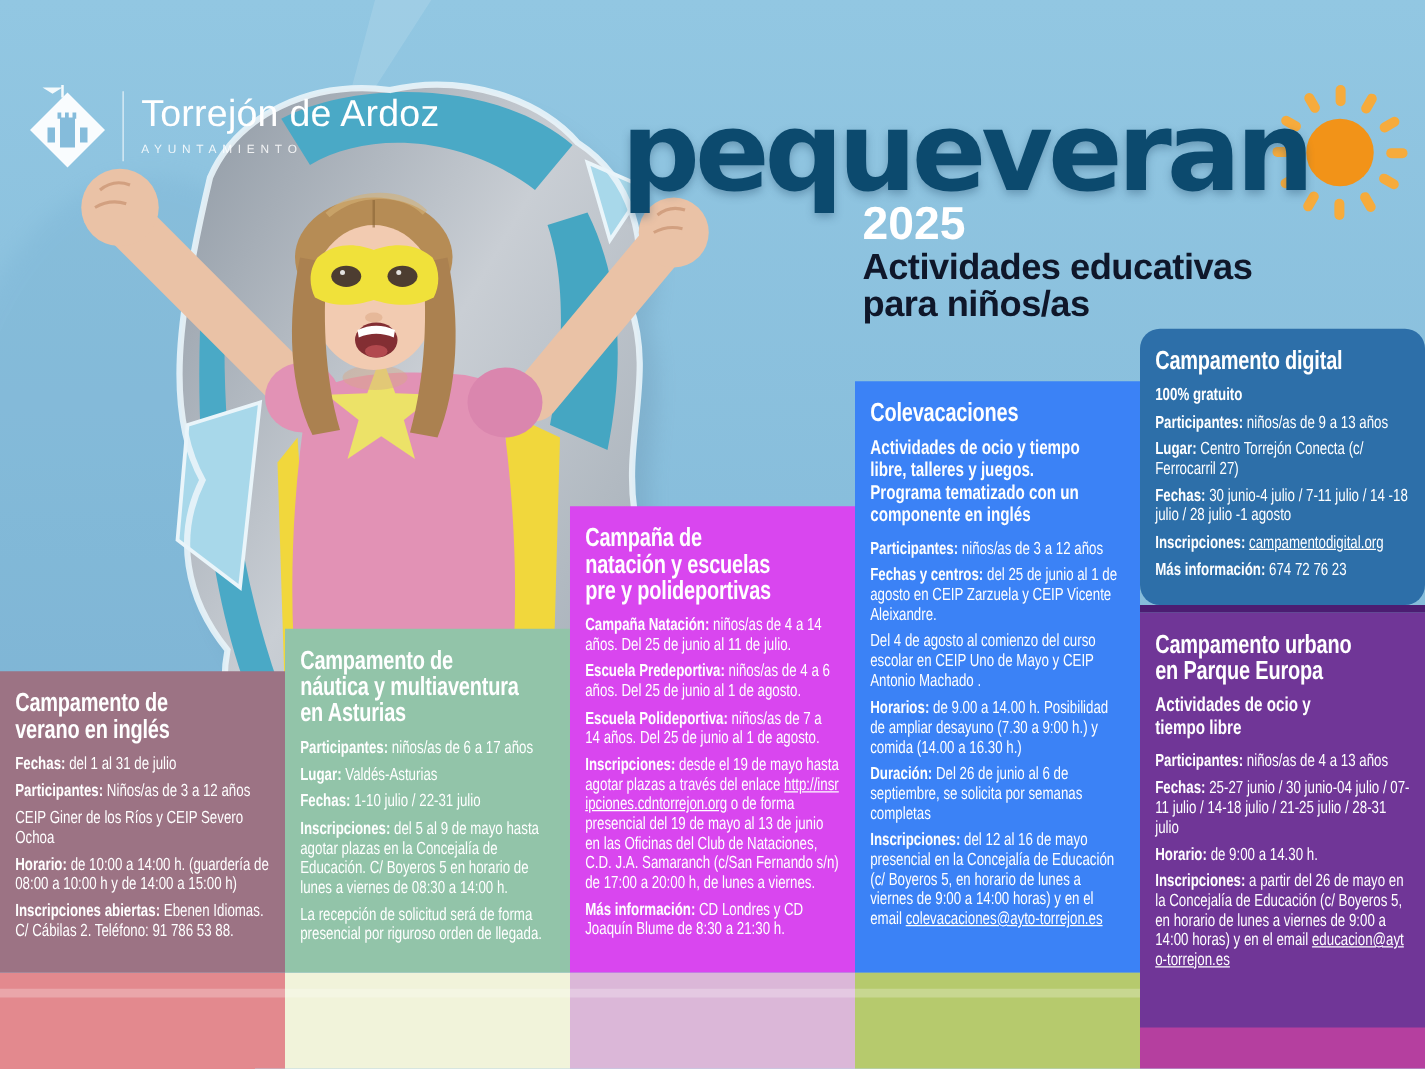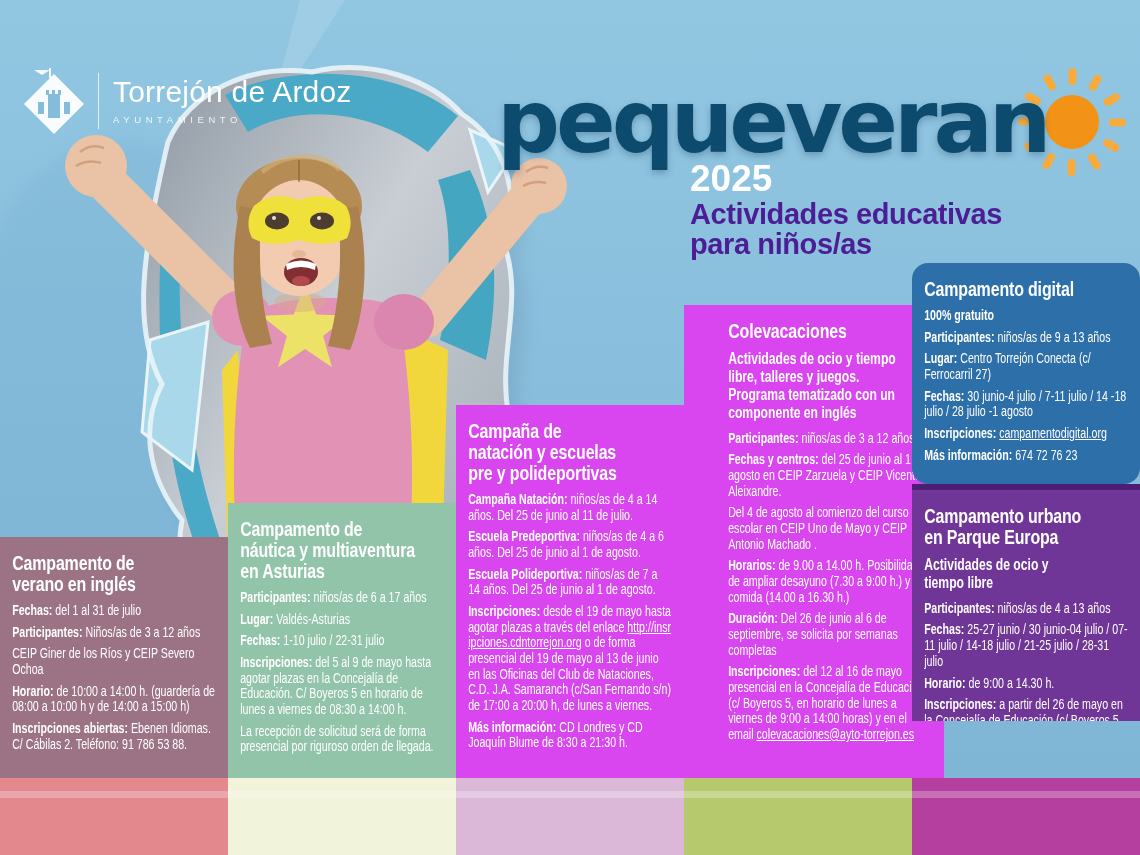--- a/index.html
+++ b/index.html
@@ -29,21 +29,21 @@
   .panel h2{margin:0 0 9px 0;font-size:21px;line-height:1.0;letter-spacing:-.2px;white-space:pre-line;}
   .panel .subtitle{font-weight:bold;font-size:16px;line-height:1.12;margin:0 0 9px 0;white-space:pre-line;}
   .panel p{margin:0 0 6px 0;font-size:14px;line-height:1.12;letter-spacing:0;}
   .panel p b{font-weight:bold;}
   .panel .lnk{text-decoration:underline;word-break:break-all;}
   #panel-0{left:0;   top:537px;height:241px;}
   #panel-1{left:228px;top:503px;height:275px;}
   #panel-2{left:456px;top:405px;height:373px;}
   #panel-3{left:684px;top:305px;height:473px;}
   #panel-4{left:912px;top:263px;height:221px;}
-  #panel-5{left:912px;top:490px;height:231px;}
+  #panel-5{left:912px;top:490px;height:332px;}
   .divider-band{position:absolute;left:912px;top:484px;width:228px;height:6px;z-index:3;}
   
   .strip{position:absolute;top:778px;height:77px;width:228px;z-index:1;}
   #strip-0{left:0;}#strip-1{left:228px;}#strip-2{left:456px;}#strip-3{left:684px;}#strip-4{left:912px;}
   .strip-highlight{position:absolute;left:0;top:791px;width:1140px;height:7px;z-index:2;background:rgba(255,255,255,.25);}
 </style>
 </head>
 <body>
 
 <div class="poster">
@@ -151,21 +151,21 @@
         <rect x="56.5" y="6" width="8" height="17" rx="4" fill="#f6ab3c" transform="rotate(180 60 60)"></rect>
         <rect x="56.5" y="6" width="8" height="17" rx="4" fill="#f6ab3c" transform="rotate(210 60 60)"></rect>
         <rect x="56.5" y="6" width="8" height="17" rx="4" fill="#f6ab3c" transform="rotate(240 60 60)"></rect>
         <rect x="56.5" y="6" width="8" height="17" rx="4" fill="#f6ab3c" transform="rotate(270 60 60)"></rect>
         <rect x="56.5" y="6" width="8" height="17" rx="4" fill="#f6ab3c" transform="rotate(300 60 60)"></rect>
         <rect x="56.5" y="6" width="8" height="17" rx="4" fill="#f6ab3c" transform="rotate(330 60 60)"></rect>
       </g>
     <circle cx="60" cy="60" r="27" id="sun-core" fill="#f29318"></circle>
   </svg>
   <div class="year">2025</div>
-  <div class="tagline" style="color: #4c1d95;">Actividades educativas
+  <div class="tagline" style="color: #0f172a;">Actividades educativas
 para niños/as</div>
 
   <div class="panel" id="panel-0" style="background: rgb(156, 115, 132);">
     <div class="inner">
         <h2>Campamento de
 verano en inglés</h2>
         <p><b>Fechas:</b><span> del 1 al 31 de julio</span></p>
         <p><b>Participantes:</b><span> Niños/as de 3 a 12 años</span></p>
         <p><span>CEIP Giner de los Ríos y CEIP Severo Ochoa</span></p>
         <p><b>Horario:</b><span> de 10:00 a 14:00 h. (guardería de 08:00 a 10:00 h y de 14:00 a 15:00 h)</span></p>
@@ -189,21 +189,21 @@
         <h2>Campaña de
 natación y escuelas
 pre y polideportivas</h2>
         <p><b>Campaña Natación:</b><span> niños/as de 4 a 14 años. Del 25 de junio al 11 de julio.</span></p>
         <p><b>Escuela Predeportiva:</b><span> niños/as de 4 a 6 años. Del 25 de junio al 1 de agosto.</span></p>
         <p><b>Escuela Polideportiva:</b><span> niños/as de 7 a 14 años. Del 25 de junio al 1 de agosto.</span></p>
         <p><b>Inscripciones:</b><span> desde el 19 de mayo hasta agotar plazas a través del enlace </span><span class="lnk">http://insripciones.cdntorrejon.org</span><span> o de forma presencial del 19 de mayo al 13 de junio en las Oficinas del Club de Nataciones, C.D. J.A. Samaranch (c/San Fernando s/n) de 17:00 a 20:00 h, de lunes a viernes.</span></p>
         <p><b>Más información:</b><span> CD Londres  y CD Joaquín Blume de 8:30 a 21:30 h.</span></p>
       </div>
   </div>
-  <div class="panel" id="panel-3" style="background: #d946ef; padding-left: 32px;">
+  <div class="panel" id="panel-3" style="background: #3b82f6;">
     <div class="inner">
       <h2>Colevacaciones</h2>
       <div class="subtitle">Actividades de ocio y tiempo
 libre, talleres y juegos.
 Programa tematizado con un
 componente en inglés</div>
     <p><b>Participantes:</b><span> niños/as de 3 a 12 años</span></p>
         <p><b>Fechas y centros:</b><span> del 25 de junio al 1 de agosto en CEIP Zarzuela y CEIP Vicente Aleixandre.</span></p>
         <p><span>Del 4 de agosto al comienzo del curso escolar en CEIP Uno de Mayo y CEIP Antonio Machado .</span></p>
         <p><b>Horarios:</b><span> de 9.00 a 14.00 h. Posibilidad de ampliar desayuno (7.30 a 9:00 h.) y comida (14.00 a 16.30 h.)</span></p>

